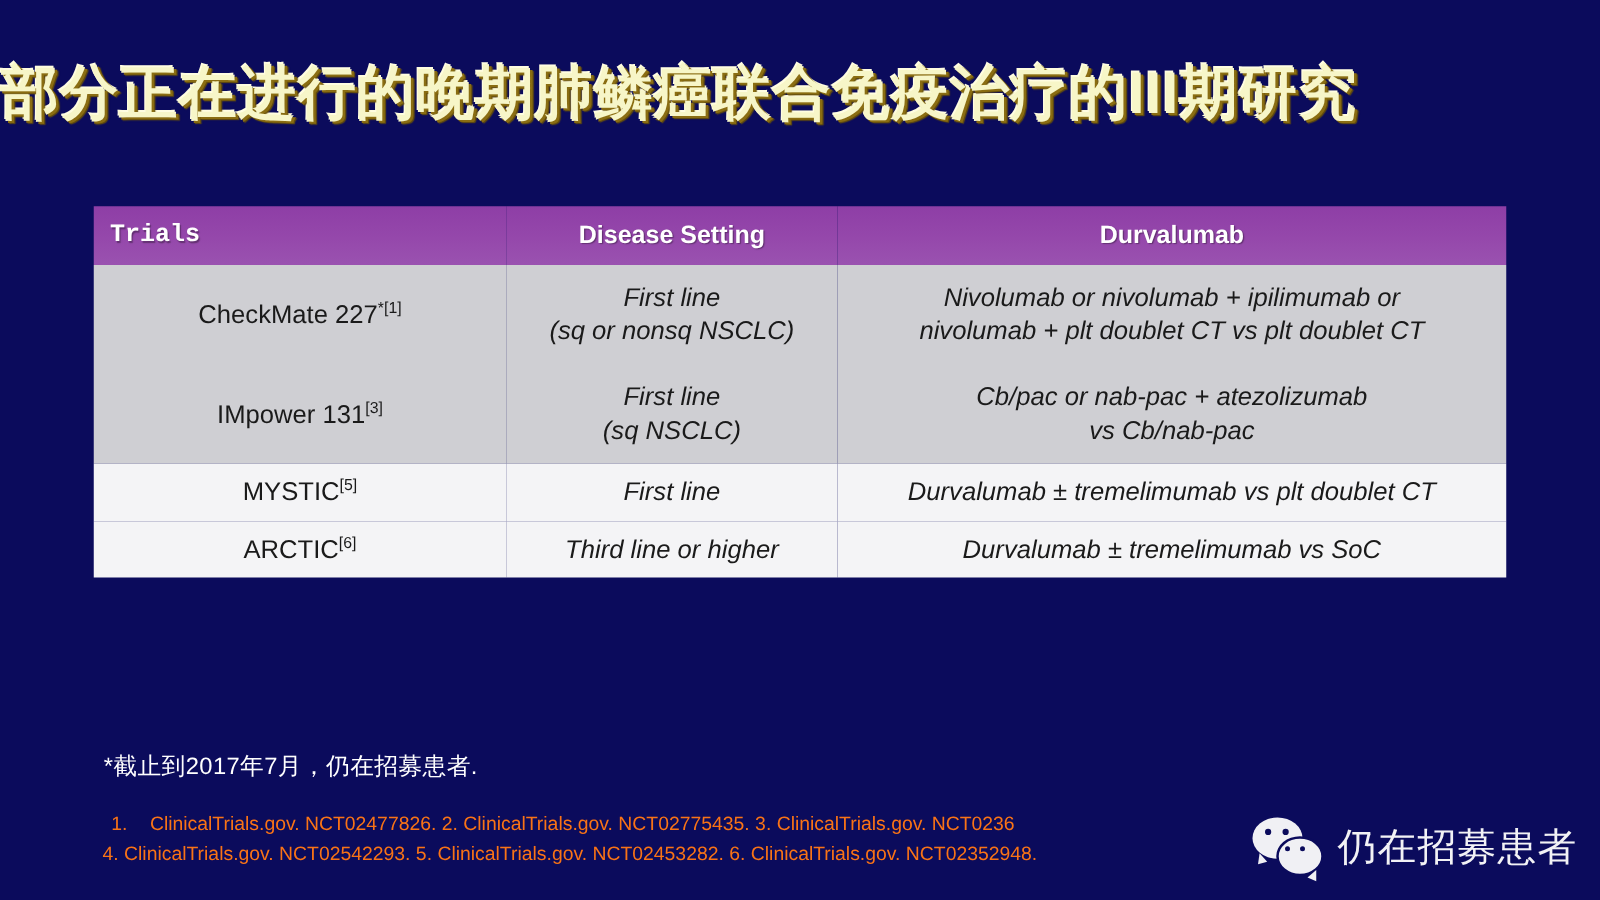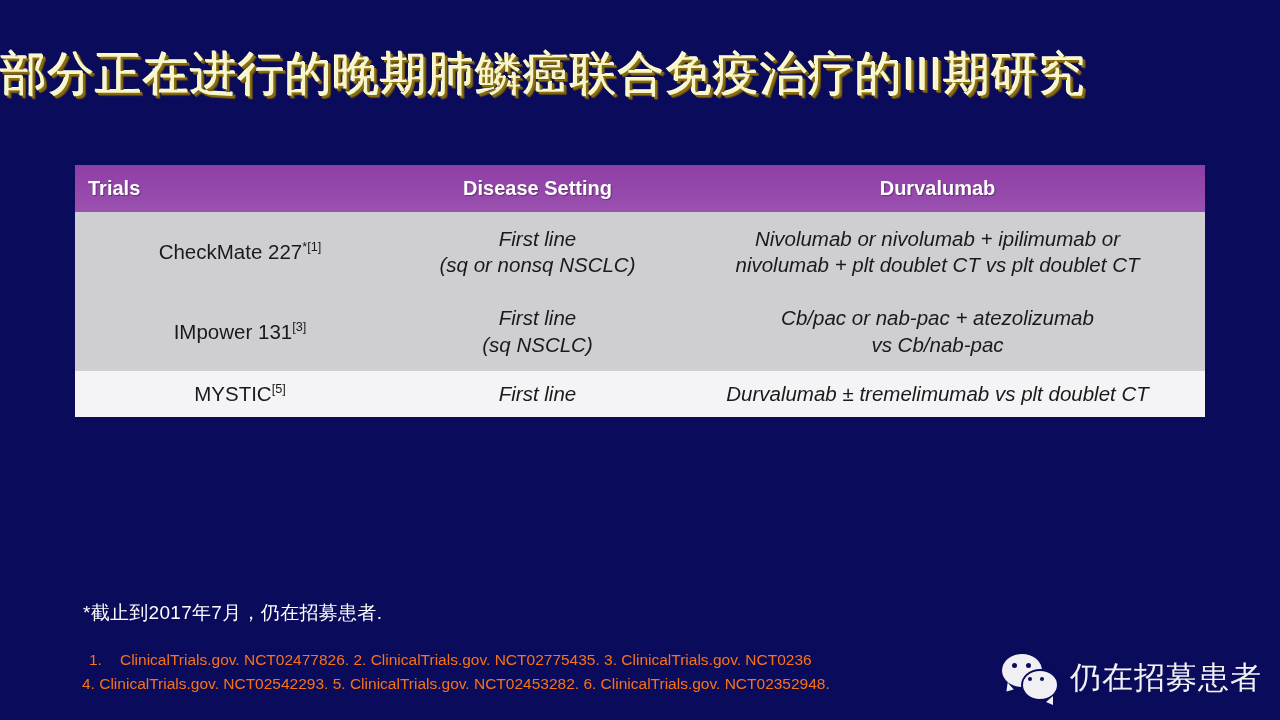--- a/index.html
+++ b/index.html
@@ -16,21 +16,21 @@
   }
 
   
   .slide-title {
     position: absolute;
     left: 0;
     top: 48px;
     width: 1080px;
     text-align: center;
     font-size: 47px;
-    font-weight: 400;
+    font-weight: 700;
     letter-spacing: 0.5px;
     color: #f7f6c8;
     text-shadow:
       2px 2px 0 #8a6d12,
       3px 3px 1px #6a5208,
       -1px -1px 0 #fffde0;
     white-space: nowrap;
     line-height: 1.1;
   }
 
@@ -56,20 +56,21 @@
     font-size: 20px;
     font-weight: 700;
     height: 47px;
     padding: 0 0 0 0;
     text-shadow: 1px 1px 1px rgba(0,0,0,0.35);
     vertical-align: middle;
   }
   .tbl thead th.h-trials {
     text-align: left;
     padding-left: 13px;
+    font-family: Liberation Mono, monospace;
   }
   .tbl thead th.h-center { text-align: center; }
 
   .tbl td {
     font-size: 20.5px;
     color: #1a1a1a;
     vertical-align: middle;
     padding: 0;
   }
   .tbl tr.shade td { background: #cfcfd3; }
@@ -245,20 +246,27 @@
 
 
       <tr class="light r-short">
         <td class="cell-trial">
           <span>MYSTIC</span><sup>[5]</sup>
         </td>
         <td class="cell-center">First line</td>
         <td class="cell-center">Durvalumab ± tremelimumab vs plt doublet CT</td>
       </tr>
 
+      <tr class="light r-short-last">
+        <td class="cell-trial">
+          <span>ARCTIC</span><sup>[6]</sup>
+        </td>
+        <td class="cell-center">Third line or higher</td>
+        <td class="cell-center">Durvalumab ± tremelimumab vs SoC</td>
+      </tr>
 
     </tbody>
   </table>
 </div>
 
 <div class="footnote">*截止到2017年7月，仍在招募患者.</div>
 
 <div class="refs">
   <div class="ref-line-1">
     <span>1.</span><span class="num-gap"></span><span>ClinicalTrials.gov. NCT02477826. 2. ClinicalTrials.gov. NCT02775435. 3. ClinicalTrials.gov. NCT0236</span>

